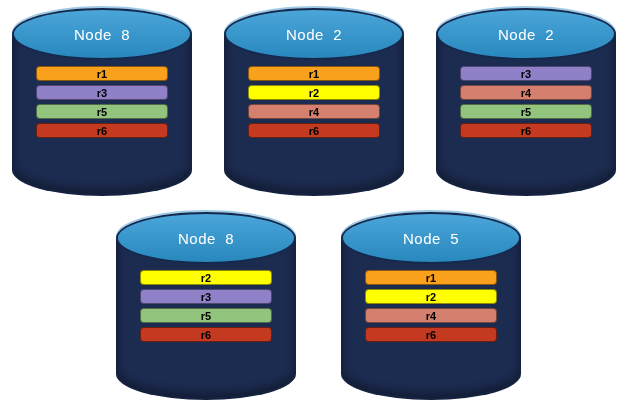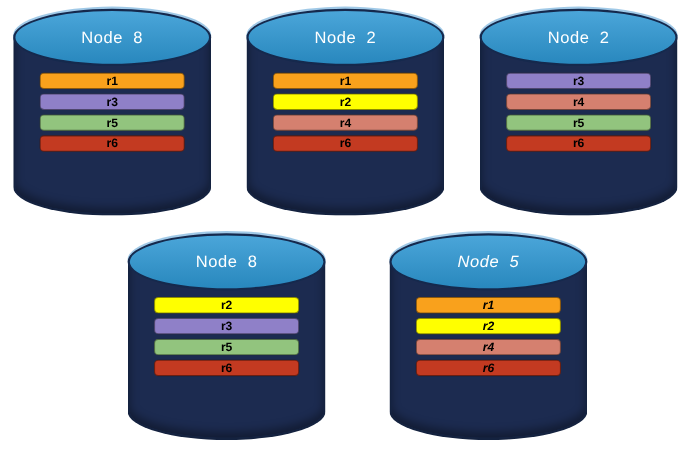--- a/index.html
+++ b/index.html
@@ -5,21 +5,21 @@
   html,body{margin:0;padding:0;background:#ffffff;}
   .canvas{
     position:relative;width:636px;height:408px;background:#ffffff;
     font-family:"Liberation Sans",sans-serif;overflow:hidden;
   }
   .node{position:absolute;width:180px;height:188px;}
   .pos1{left:12px;top:8px;}
   .pos2{left:224px;top:8px;}
   .pos3{left:436px;top:8px;}
   .pos4{left:116px;top:212px;}
-  .pos5{left:354px;top:212px;font-style:italic;}
+  .pos5{left:341px;top:212px;}
   .cyl-body{
     position:absolute;left:0;right:0;top:26px;bottom:0;
     background:#1C2B50;
     border:2px solid #14223F;border-top:0;
     border-radius:0 0 50% 50% / 0 0 26px 26px;
     box-shadow:inset 0 -5px 8px rgba(0,0,0,0.35);
   }
   .cyl-top{
     position:absolute;left:0;right:0;top:0;height:52px;
     border-radius:50%;

